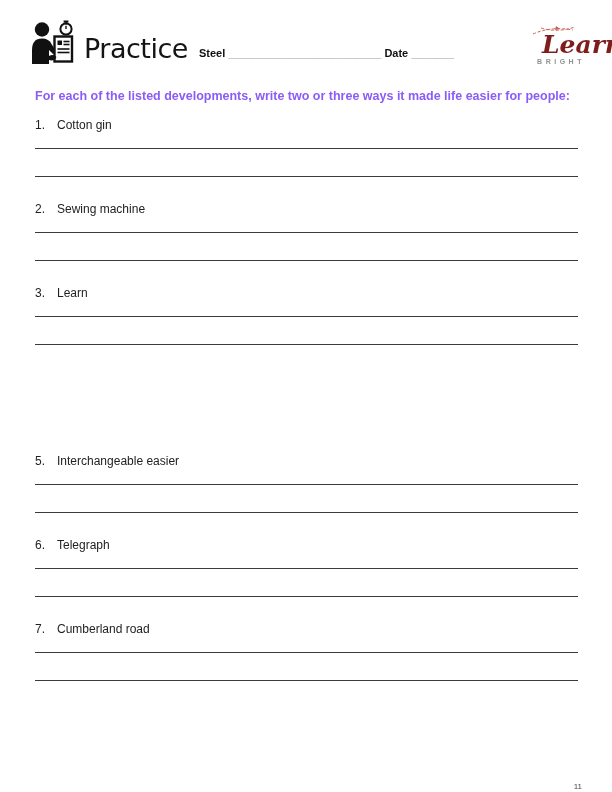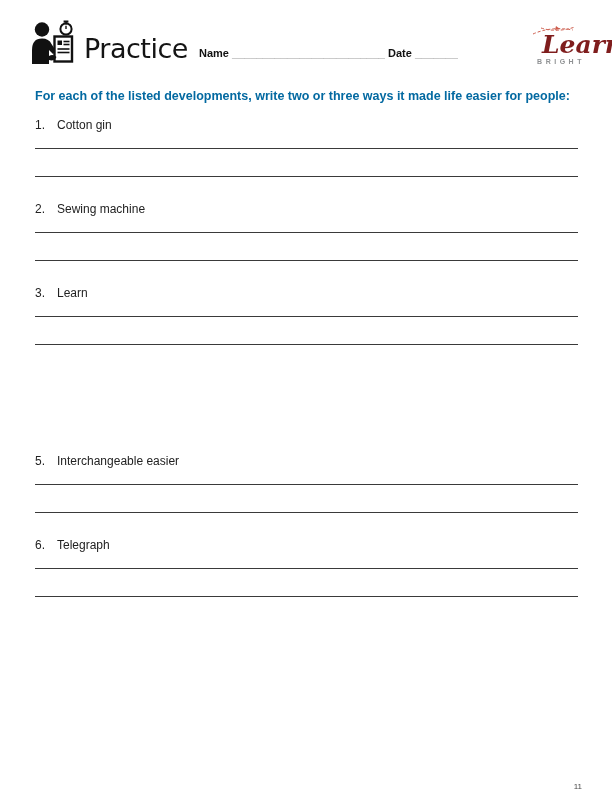--- a/index.html
+++ b/index.html
@@ -39,21 +39,21 @@
     margin-left:28px;
   }
   .logo-sub {
     font-size:7px; font-weight:bold; letter-spacing:3.5px;
     color:#8f9193; margin-top:0; padding-left:14px;
   }
 
   
   .instructions {
     position:absolute; left:35px; top:89px; width:545px;
-    font-size:12.5px; font-weight:bold; color:#0369a1;
+    font-size:12.5px; font-weight:bold; color:#8b5cf6;
   }
 
   
   .item { position:absolute; left:35px; right:34px; height:84px; }
   .item-label-row { position:absolute; top:0; left:0; font-size:12px; color:#222; }
   .item-num { display:inline-block; width:22px; }
   .answer-line {
     position:absolute; left:0; right:0; height:0;
     border-top:1.2px solid #3a3a3a;
   }
@@ -92,21 +92,21 @@
       <line x1="28.5" y1="29" x2="40.5" y2="29" stroke="#111" stroke-width="1.6"></line>
       <line x1="28.5" y1="32.5" x2="40.5" y2="32.5" stroke="#111" stroke-width="1.6"></line>
     </g>
 
     <path d="M20,36 Q24,33.5 27.5,37 Q25,41.5 20,40 Z" fill="#111"></path>
   </svg>
 
   <div class="page-title">Practice</div>
 
   <div class="name-date">
-    <span>Name</span>
+    <span>Steel</span>
     <span class="blank-run">_________________________</span>
     <span class="date-label">Date</span>
     <span class="blank-run">_______</span>
   </div>
 
   <div class="logo">
     <svg class="logo-plane" width="46" height="12" viewBox="0 0 46 12" aria-hidden="true">
       <path d="M2,10 Q20,2 42,6" fill="none" stroke="#cd5c4c" stroke-width="1" stroke-dasharray="3,2"></path>
       <path d="M10,4 Q26,9 44,3" fill="none" stroke="#cd5c4c" stroke-width="1" stroke-dasharray="3,2"></path>
       <path d="M25,2 l4,3 -5,1 z" fill="#cd5c4c"></path>
@@ -151,16 +151,23 @@
   </div>
 
   <div class="item" style="top:538px">
     <div class="item-label-row">
       <span class="item-num">6.</span><span class="item-label">Telegraph</span>
     </div>
     <div class="answer-line l1"></div>
     <div class="answer-line l2"></div>
   </div>
 
+  <div class="item" style="top:622px">
+    <div class="item-label-row">
+      <span class="item-num">7.</span><span class="item-label">Cumberland road</span>
+    </div>
+    <div class="answer-line l1"></div>
+    <div class="answer-line l2"></div>
+  </div>
 
   <div class="page-number">11</div>
 
 </div>
 
 </body></html>

